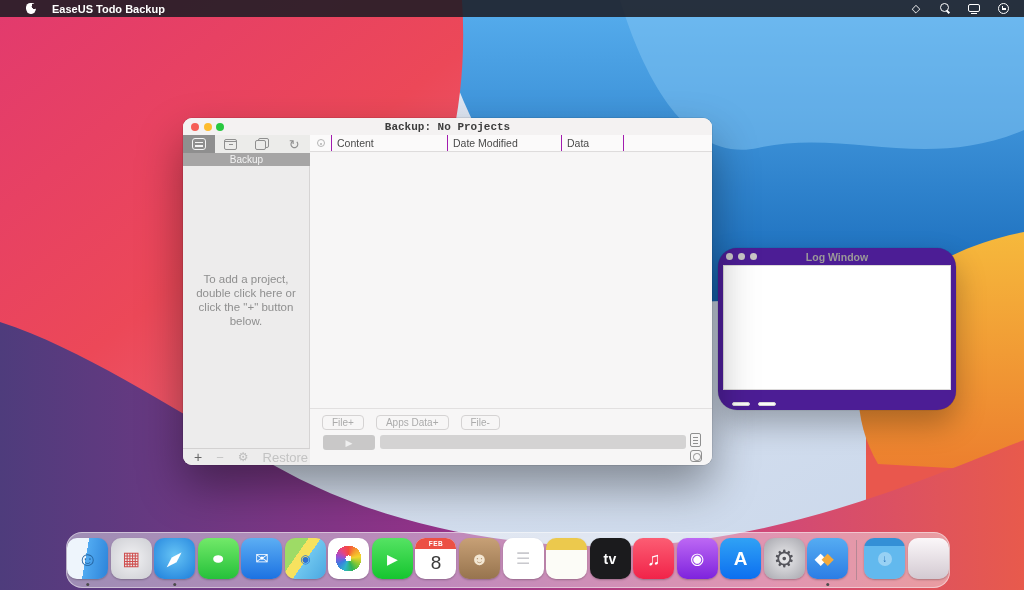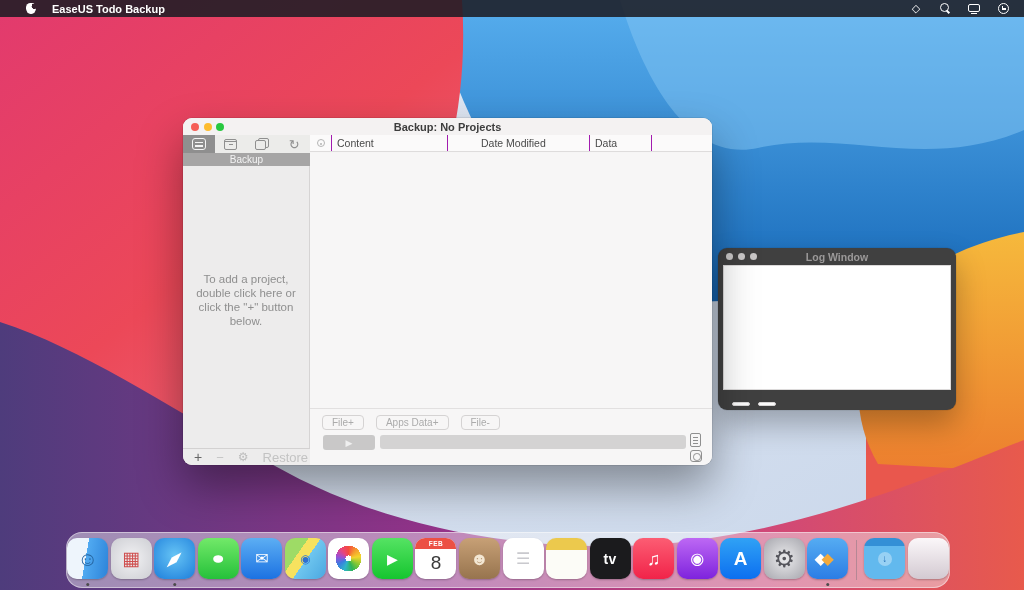--- a/index.html
+++ b/index.html
@@ -30,21 +30,21 @@
   .i-display::after { content:""; position:absolute; left:2px; right:2px; bottom:-3.5px; height:1.4px; background:#fff; }
   .i-clock { position:relative; width:11px; height:11px; border:1.3px solid #fff; border-radius:50%; }
   .i-clock::before { content:""; position:absolute; left:3.8px; top:1.6px; width:1.2px; height:3.4px; background:#fff; }
   .i-clock::after { content:""; position:absolute; left:3.8px; top:4.4px; width:3.4px; height:1.2px; background:#fff; }
 
   
   #main-window { position:absolute; left:183px; top:118px; width:529px; height:347px;
     background:#f6f5f5; border-radius:9px; overflow:hidden;
     box-shadow:0 22px 45px rgba(0,0,0,0.38), 0 0 0 0.5px rgba(0,0,0,0.15); z-index:20; }
   .titlebar { position:absolute; left:0; top:0; right:0; height:17px; background:#f4f2f2;
-    display:flex; align-items:center; justify-content:center; }
+    display:flex; align-items:center; justify-content:center;font-family:Liberation Mono, monospace; }
   .traffic { position:absolute; left:8px; top:4.5px; display:flex; gap:4.5px; }
   .tl { width:8px; height:8px; border-radius:50%; }
   .win-title { font-size:11px; font-weight:700; color:#3d3d3d; }
 
   .tabstrip { position:absolute; left:0; top:17px; width:127px; height:18px; background:#ececea;
     display:flex; }
   .tab { flex:1; display:flex; align-items:center; justify-content:center; color:#8f8f8f; }
   .tab.selected { background:#8f8f8f; color:#f4f4f4; }
   .t-drive { width:14px; height:12px; border:1.3px solid currentColor; border-radius:3px; position:relative; }
   .t-drive::before,.t-drive::after { content:""; position:absolute; left:2px; right:2px; height:1.2px; background:currentColor; }
@@ -74,21 +74,21 @@
   .sf-restore { font-size:13px; color:#c3c3c3; }
 
   .table-header { position:absolute; left:127px; top:17px; right:0; height:17px; background:#fbfafa;
     border-bottom:1px solid #dedcdc; display:flex; align-items:center; font-size:10.5px; color:#4a4a4a; }
   .th-cell { height:100%; display:flex; align-items:center; padding-left:5px;
     border-right:1px solid #a21caf; }
   .th-status { width:22px; justify-content:center; padding-left:0; }
   .hdr-circle { position:relative; width:8px; height:8px; border:1px solid #b5b5b5; border-radius:50%; }
   .hdr-circle::after { content:""; position:absolute; left:2.5px; top:2.5px; width:2px; height:2px;
     border-radius:50%; background:#b5b5b5; }
-  .th-content { width:116px; } .th-date { width:114px;margin-left:28px; } .th-size { width:62px; }
+  .th-content { width:116px; } .th-date { width:114px; } .th-size { width:62px; }
   .th-rest { flex:1; border-right:none; }
   .content-area { position:absolute; left:127px; top:35px; right:0; bottom:57px; background:#f7f6f6; }
 
   .bottom-panel { position:absolute; left:127px; right:0; bottom:0; height:57px; background:#f7f6f6;
     border-top:1px solid #e2e0e0; }
   .chip-row { position:absolute; left:12px; top:6px; display:flex; gap:12px; }
   .chip { font-size:10px; color:#ababab; border:1px solid #d5d3d3; border-radius:4px;
     padding:1px 9px; background:transparent; font-family:inherit; }
   .play-btn { position:absolute; left:13px; top:26px; width:52px; height:15px; background:#c9c8c8;
     border-radius:3px; border:none; display:flex; align-items:center; justify-content:center;
@@ -99,21 +99,21 @@
     border:1.2px solid #8f8f8f; border-radius:2px; }
   .icon-doc::before { content:""; position:absolute; left:2px; right:2px; top:3px; height:7px;
     background:repeating-linear-gradient(#8f8f8f 0 1px, transparent 1px 3px); }
   .icon-clock2 { position:absolute; left:380px; top:41px; width:12px; height:12px;
     border:1.2px solid #8f8f8f; border-radius:3px; }
   .icon-clock2::before { content:""; position:absolute; left:2px; top:2px; width:5.5px; height:5.5px;
     border:1px solid #8f8f8f; border-radius:50%; }
 
   
   #log-window { position:absolute; left:718px; top:248px; width:238px; height:162px;
-    background:#404040; border-radius:9px; z-index:10;
+    background:#4c1d95; border-radius:19px; z-index:10;
     box-shadow:0 14px 30px rgba(0,0,0,0.28), 0 0 0 0.5px rgba(0,0,0,0.12); }
   #log-window .traffic-gray { position:absolute; left:8px; top:5px; display:flex; gap:5px; }
   .tl-gray { width:7px; height:7px; border-radius:50%; background:#c9c7c7; }
   .log-title { position:absolute; left:0; right:0; top:3px; text-align:center; font-size:10.5px;
     font-weight:700; color:#9b9999; }
   .log-content { position:absolute; left:5px; right:5px; top:17px; bottom:20px; background:#fff;
     border:1px solid #dcdada; }
   .log-footer { position:absolute; left:14px; bottom:4px; display:flex; gap:8px; }
   .log-btn { font-size:9.5px; color:#565656; background:#fcfcfc; border:1px solid #d8d6d6;
     border-radius:3px; padding:1px 8px; font-family:inherit; }

